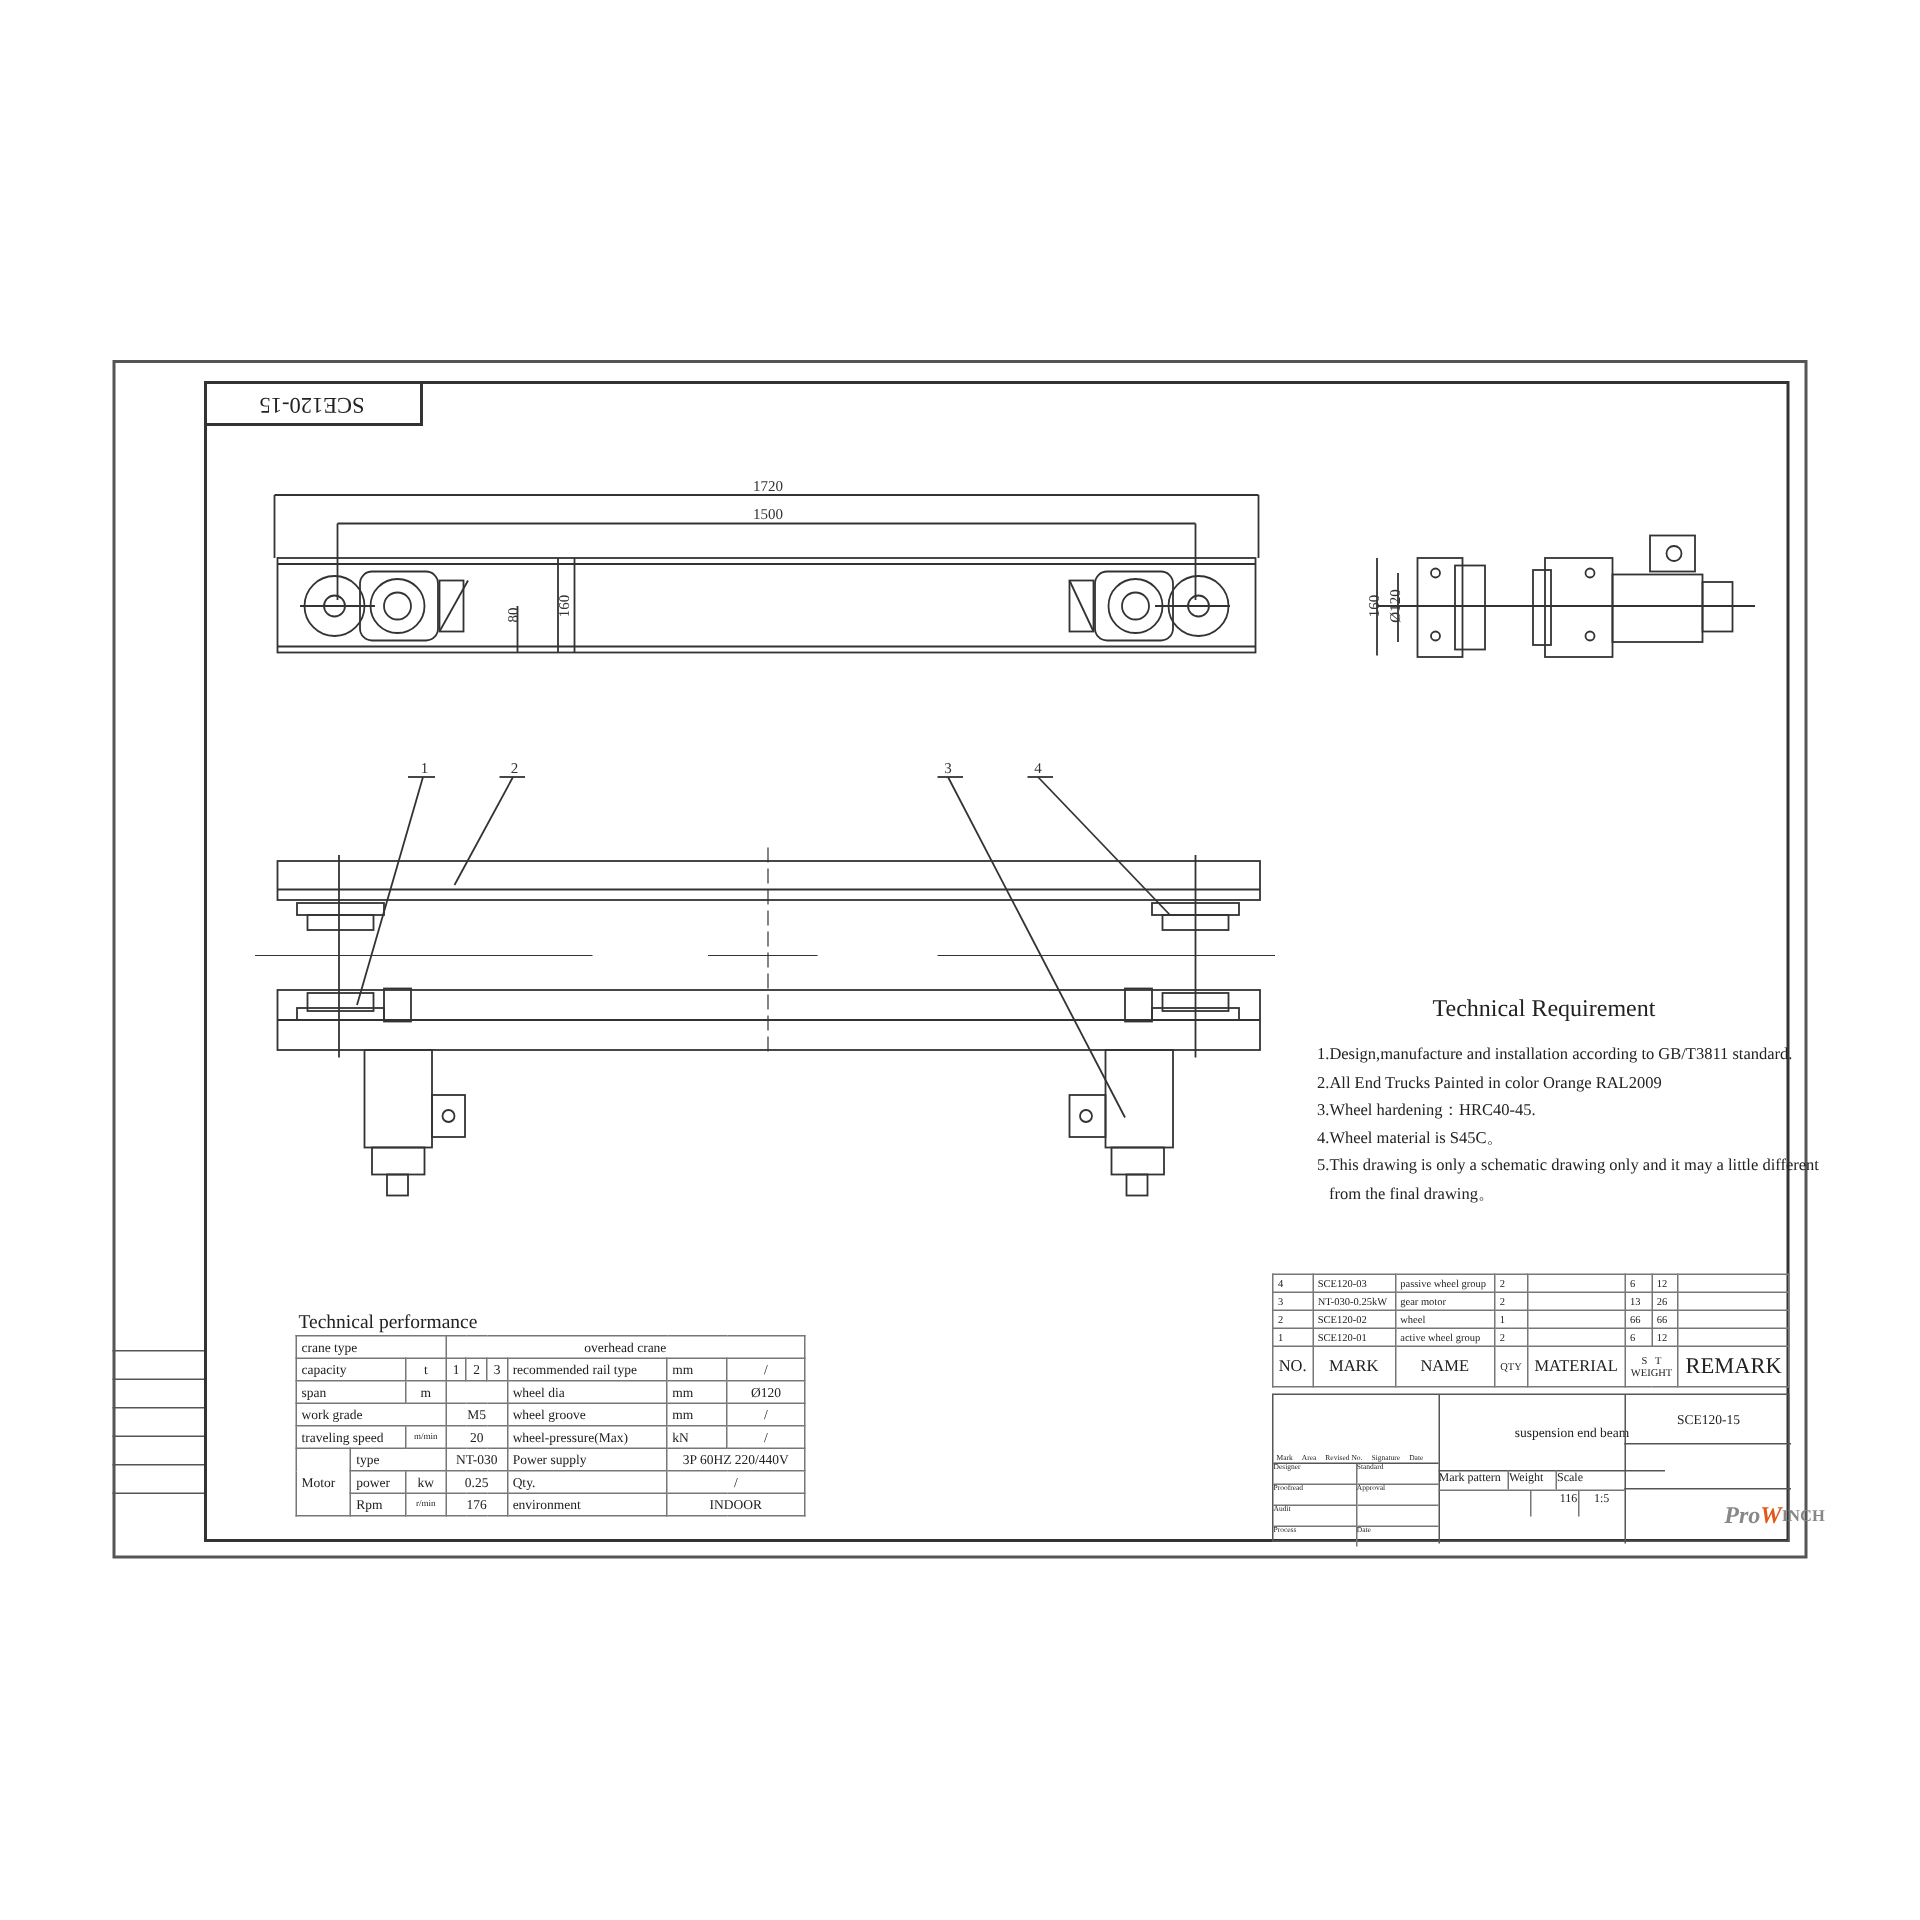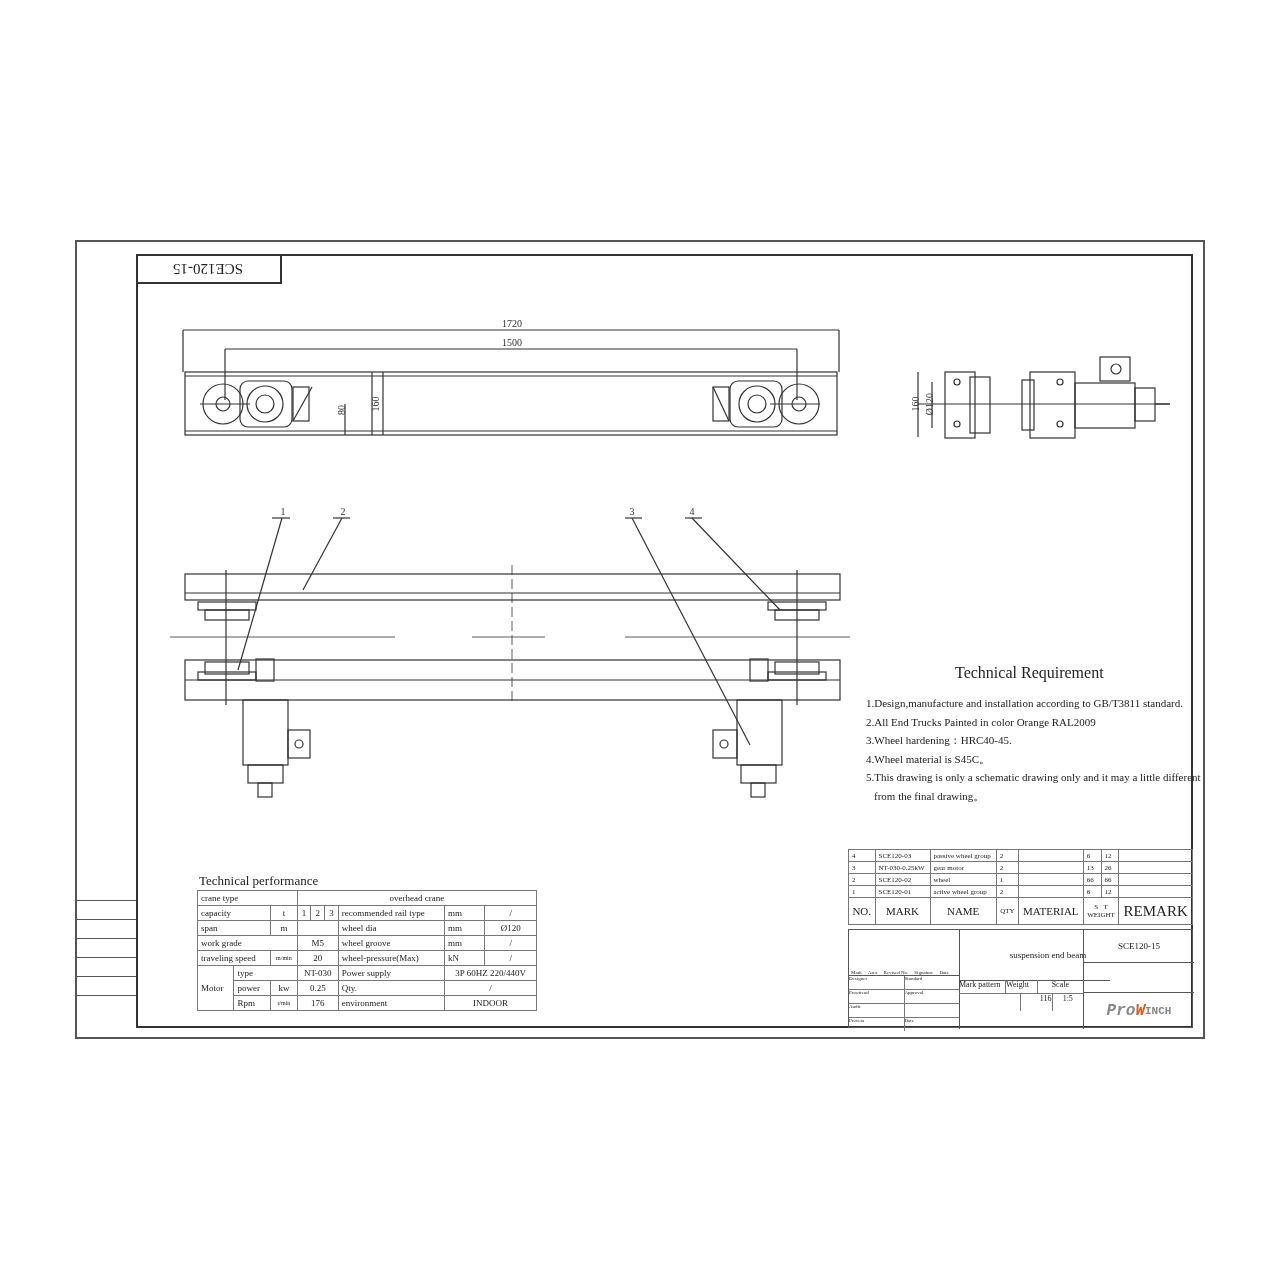--- a/index.html
+++ b/index.html
@@ -10,31 +10,31 @@
   .frame-inner { left:136px; top:254px; width:1057px; height:774px; border:2px solid #333; box-sizing:border-box; }
   .title-tab { left:136px; top:254px; width:146px; height:30px; border-right:2px solid #333; border-bottom:2px solid #333; box-sizing:border-box;
                display:flex; align-items:center; justify-content:center; font-size:15px; transform-origin:center; }
   .title-tab span { display:inline-block; transform:rotate(180deg); }
   .left-strip { left:75px; top:900px; width:61px; height:128px; }
   .left-strip div { height:1px; background:#555; margin-bottom:18px; }
   svg.drawing { position:absolute; left:0; top:0; }
   .dim { font-size:10px; fill:#333; }
   .req-title { left:955px; top:664px; font-size:16px; }
   .req-list { left:866px; top:694px; font-size:11px; line-height:18.5px; }
-  .req-list div { white-space:nowrap; }
+  .req-list div { white-space:nowrap;margin-left:12px; }
   .perf-title { left:199px; top:873px; font-size:13px; }
   table { border-collapse:collapse; font-size:9px; }
   table td { border:1px solid #777; padding:0 3px; height:14px; white-space:nowrap; }
   .perf { left:197px; top:890px; width:340px; }
   .c { text-align:center; }
   .bom { left:848px; top:849px; width:345px; }
   .bom td { height:11px; font-size:7px; }
   .bom .hdr td { height:26px; font-size:11px; text-align:center; }
   .tb { left:848px; top:929px; width:345px; height:99px; border:1px solid #555; box-sizing:border-box; }
-  .logo { font-family:Liberation Mono, monospace; font-style:italic; font-weight:bold; font-size:16px; color:#888; }
+  .logo { font-family:Liberation Serif, serif; font-style:italic; font-weight:bold; font-size:16px; color:#888;padding-left:44px; }
   .logo .w { color:#e05a1a; }
 </style>
 </head>
 <body>
 
 <div class="abs frame-outer"></div>
 <div class="abs frame-inner"></div>
 <div class="abs title-tab">
     <span>SCE120-15</span>
   </div>
@@ -310,21 +310,21 @@
         <div style="height:13px;border-bottom:1px solid #777;"></div>
         <div style="height:13px;">Date</div>
       </div>
     </div>
   </div>
   <div class="abs" style="left:110px;top:0;width:124px;height:50px;border-bottom:1px solid #555;display:flex;align-items:center;justify-content:center;font-size:9px;padding-left:27px;">suspension end beam</div>
   <div class="abs" style="left:110px;top:50px;width:124px;height:49px;font-size:8px;">
     <div style="display:flex;border-bottom:1px solid #777;height:13px;">
       <span style="width:46px;border-right:1px solid #777;">Mark pattern</span>
       <span style="width:31px;border-right:1px solid #777;">Weight</span>
-      <span style="width:31px;text-align:right;">Scale</span>
+      <span style="width:31px;">Scale</span>
     </div>
     <div style="display:flex;height:17px;">
       <span style="width:62px;border-right:1px solid #777;"></span>
       <span style="width:31px;border-right:1px solid #777;text-align:right;">116</span>
       <span style="width:31px;text-align:center;">1:5</span>
     </div>
   </div>
   <div class="abs" style="left:234px;top:0;width:110px;height:32px;border-left:1px solid #555;border-bottom:1px solid #555;display:flex;align-items:center;justify-content:center;font-size:9px;">SCE120-15</div>
   <div class="abs" style="left:234px;top:32px;width:110px;height:30px;border-left:1px solid #555;border-bottom:1px solid #555;"></div>
   <div class="abs logo" style="left:234px;top:62px;width:110px;height:37px;border-left:1px solid #555;display:flex;align-items:center;justify-content:center;">

